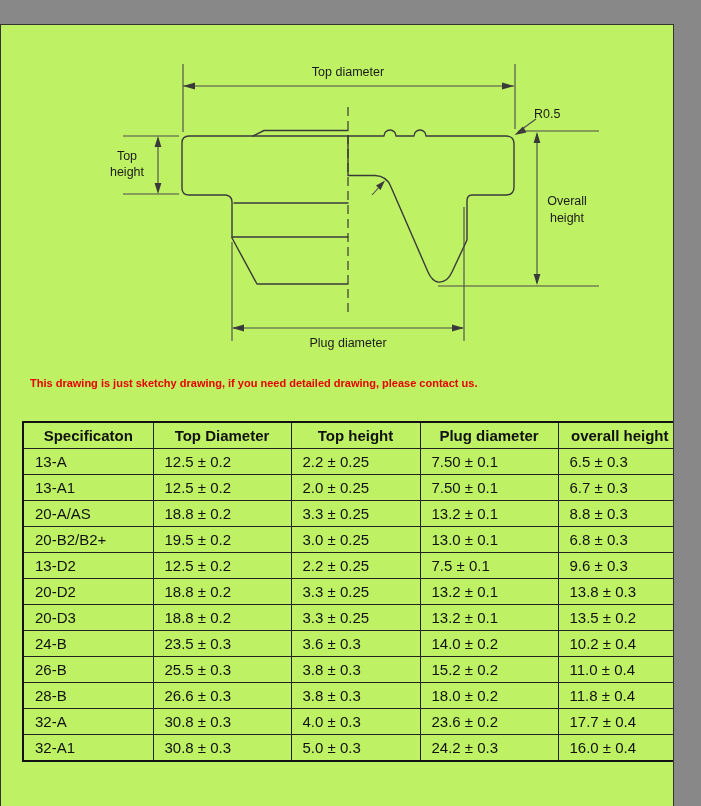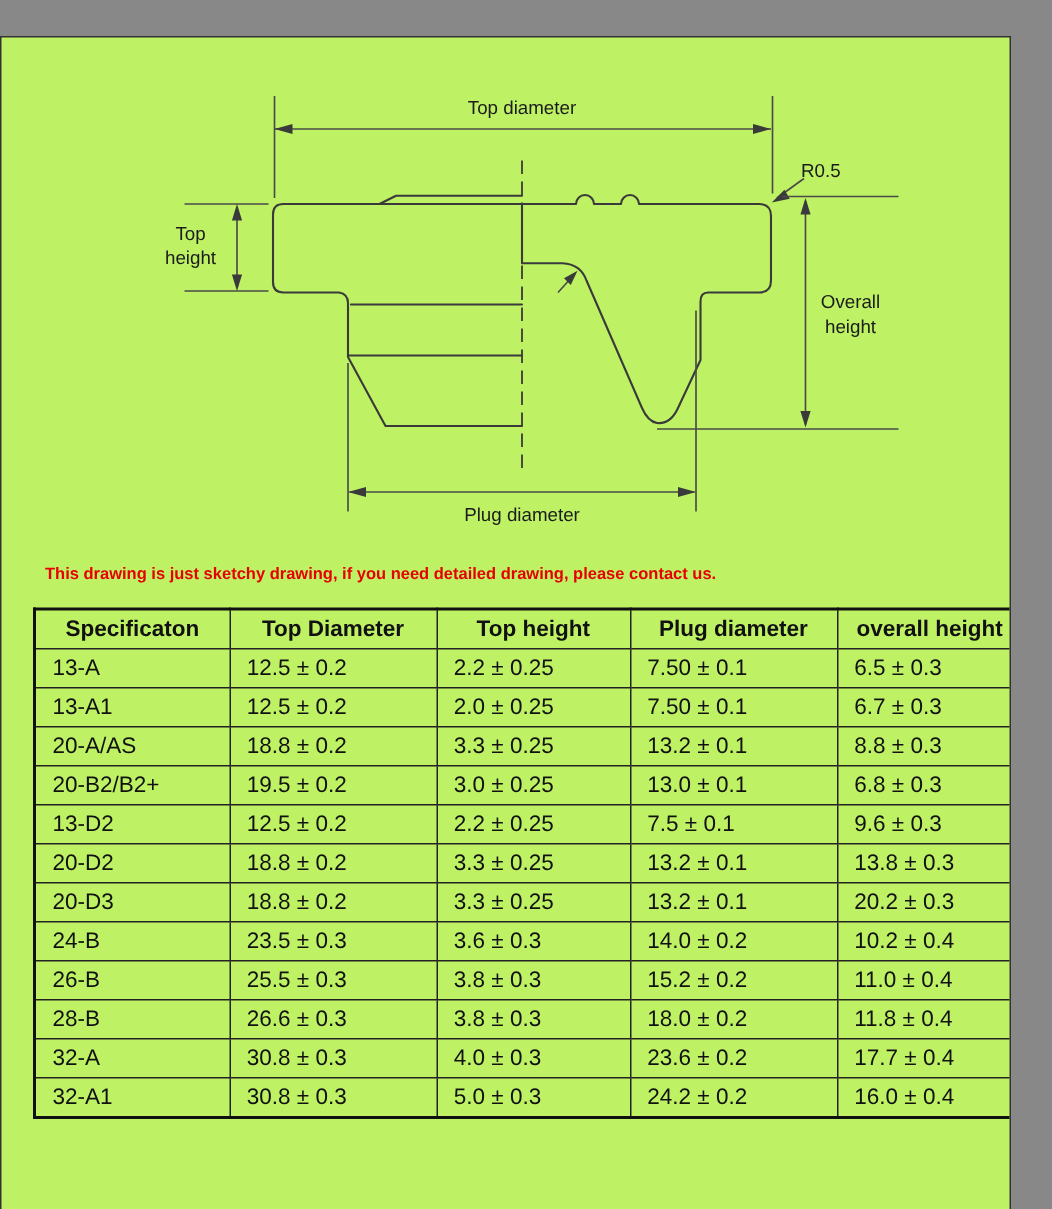--- a/index.html
+++ b/index.html
@@ -12,21 +12,21 @@
   .drawing{position:absolute;left:0;top:0;}
   .lbl{font-family:"Liberation Sans",sans-serif;font-size:12.5px;fill:#1b1b1b;}
   .outline{stroke:#3a3a3a;stroke-width:1.4;fill:none;stroke-linecap:round;stroke-linejoin:round;}
   .dimline{stroke:#4a4a4a;stroke-width:1.1;fill:none;}
   .ahead{fill:#3a3a3a;stroke:none;}
   .notice{
     position:absolute;left:29px;top:352px;width:660px;
     color:#e60000;font-size:11px;font-weight:bold;white-space:nowrap;
   }
   table.spec{
-    position:absolute;left:21px;top:380px;width:659px;
+    position:absolute;left:21px;top:396px;width:659px;
     border-collapse:collapse;table-layout:fixed;
     border:2px solid #111;
   }
   table.spec th, table.spec td{
     border:1.5px solid #222;
     font-size:15px;color:#111;
     overflow:hidden;white-space:nowrap;
   }
   table.spec th{height:25px;text-align:center;font-weight:bold;padding:0;}
   table.spec td{height:25px;text-align:left;padding:0 0 0 11px;}
@@ -162,21 +162,21 @@
         <td>18.8 ± 0.2</td>
         <td>3.3 ± 0.25</td>
         <td>13.2 ± 0.1</td>
         <td>13.8 ± 0.3</td>
       </tr>
       <tr>
         <td>20-D3</td>
         <td>18.8 ± 0.2</td>
         <td>3.3 ± 0.25</td>
         <td>13.2 ± 0.1</td>
-        <td>20.2 ± 0.3</td>
+        <td>13.5 ± 0.2</td>
       </tr>
       <tr>
         <td>24-B</td>
         <td>23.5 ± 0.3</td>
         <td>3.6 ± 0.3</td>
         <td>14.0 ± 0.2</td>
         <td>10.2 ± 0.4</td>
       </tr>
       <tr>
         <td>26-B</td>
@@ -196,19 +196,19 @@
         <td>32-A</td>
         <td>30.8 ± 0.3</td>
         <td>4.0 ± 0.3</td>
         <td>23.6 ± 0.2</td>
         <td>17.7 ± 0.4</td>
       </tr>
       <tr>
         <td>32-A1</td>
         <td>30.8 ± 0.3</td>
         <td>5.0 ± 0.3</td>
-        <td>24.2 ± 0.2</td>
+        <td>24.2 ± 0.3</td>
         <td>16.0 ± 0.4</td>
       </tr>
     </tbody>
   </table>
 
 </div>
 
 </body></html>

